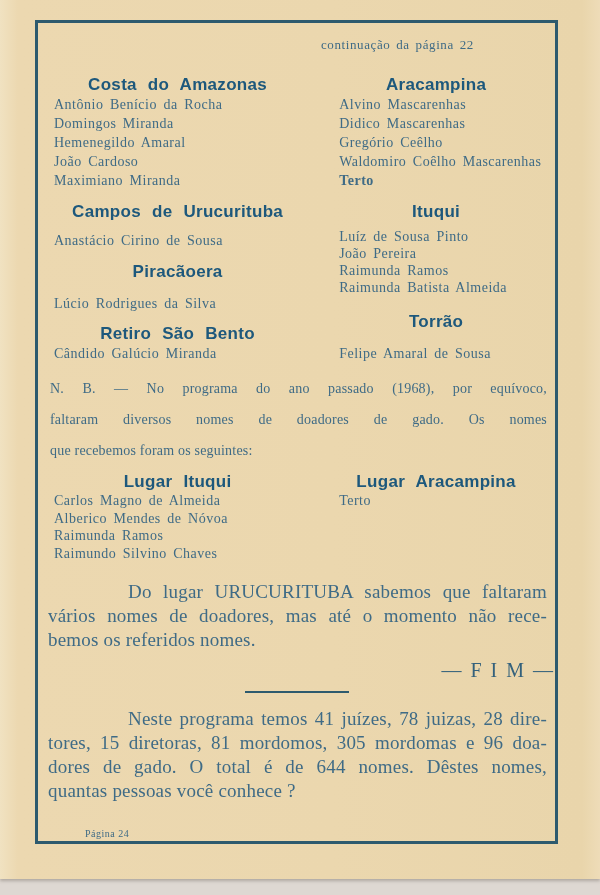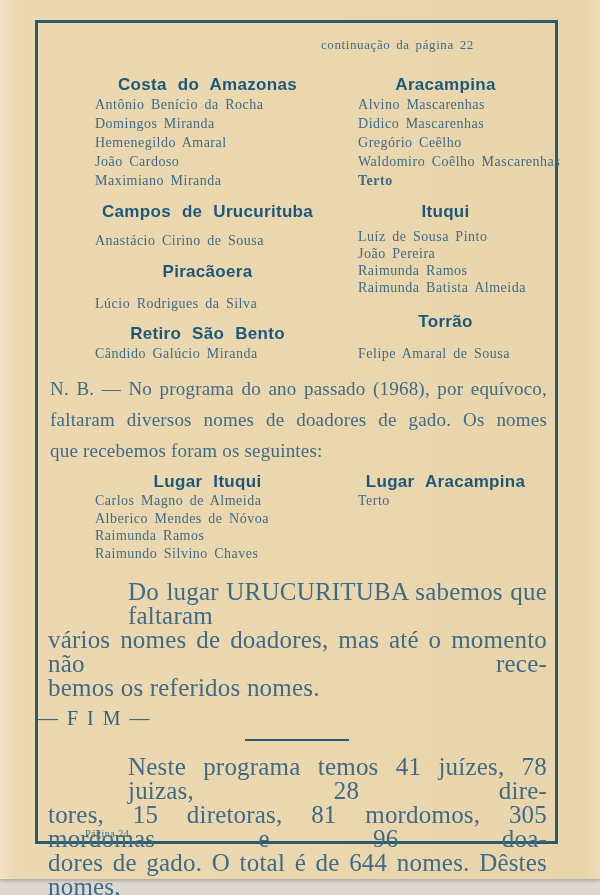--- a/index.html
+++ b/index.html
@@ -16,21 +16,21 @@
   .frame{
     position:absolute;left:35px;top:20px;width:517px;height:818px;
     border:3px solid #2d5a6e;
     box-sizing:content-box;
   }
   .continuation{
     margin:14px 8px 0 283px;
     font-size:13px;letter-spacing:.6px;word-spacing:2px;
     color:#3f6b86;
   }
-  .cols{display:flex;padding-left:41px;}
+  .cols{display:flex;}
   .col{box-sizing:border-box;}
   .col.left{width:54%;}
   .col.right{width:46%;}
   h2{
     font-family:"Liberation Sans", sans-serif;
     font-weight:bold;font-size:17px;line-height:20px;
     text-align:center;color:#1d587c;
     letter-spacing:.3px;word-spacing:6px;
     margin:0;
   }
@@ -44,39 +44,39 @@
   .name.bold{font-weight:bold;}
   .tight .name{line-height:17px;}
   .mt22{margin-top:22px;} .mt16{margin-top:16px;} .mt13{}
   .mt12{margin-top:12px;} .mt11{margin-top:11px;} .mt9{margin-top:9px;}
   .mt6{margin-top:6px;}
   .para{
     color:#3f6b86;
     padding:0 8px 0 12px;
   }
   .para .line{
-    font-size:19px;line-height:31px;letter-spacing:.2px;
+    font-size:14px;line-height:31px;letter-spacing:.2px;
     text-align:justify;text-align-last:justify;
   }
   .para .line.last{text-align:left;text-align-last:left;}
   .nb{margin-top:10px;}
   .lower-names .name{line-height:17.5px;}
   .note{
     color:#3f6b86;padding:0 8px 0 10px;
   }
   .note .line{
-    font-size:25px;line-height:24px;letter-spacing:.2px;
+    font-size:19px;line-height:24px;letter-spacing:.2px;
     text-align:justify;text-align-last:justify;
   }
   .note .line.first{padding-left:80px;}
   .note .line.last{text-align:left;text-align-last:left;}
   .note1{margin-top:18px;}
   .note2{margin-top:14px;}
   .fim{
-    margin-top:7px;text-align:left;
+    margin-top:7px;text-align:right;
     font-size:20px;letter-spacing:2px;color:#34617c;
   }
   .fim-rule{
     width:104px;height:2px;background:#2d5a6e;margin:9px auto 0;
   }
   .footer{
     position:absolute;left:85px;top:828px;
     font-size:10px;letter-spacing:.5px;color:#3f6b86;
   }
 </style>

